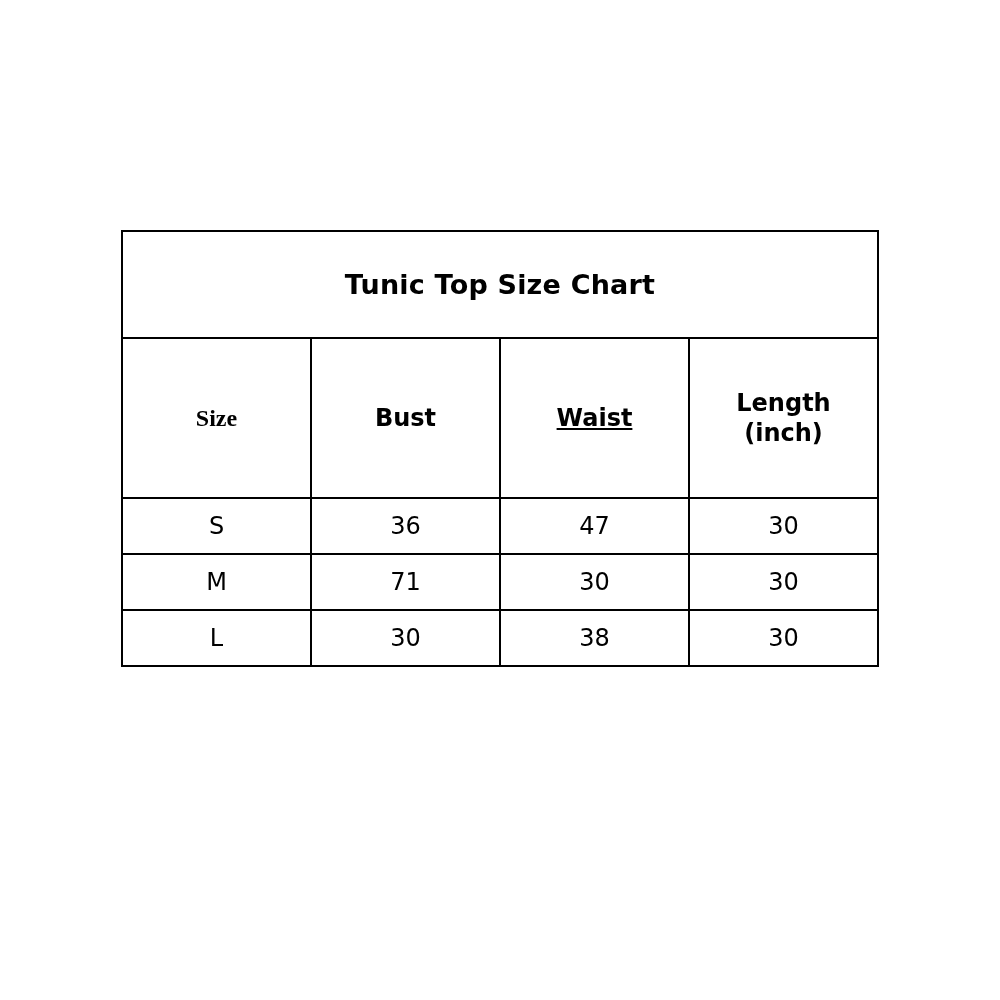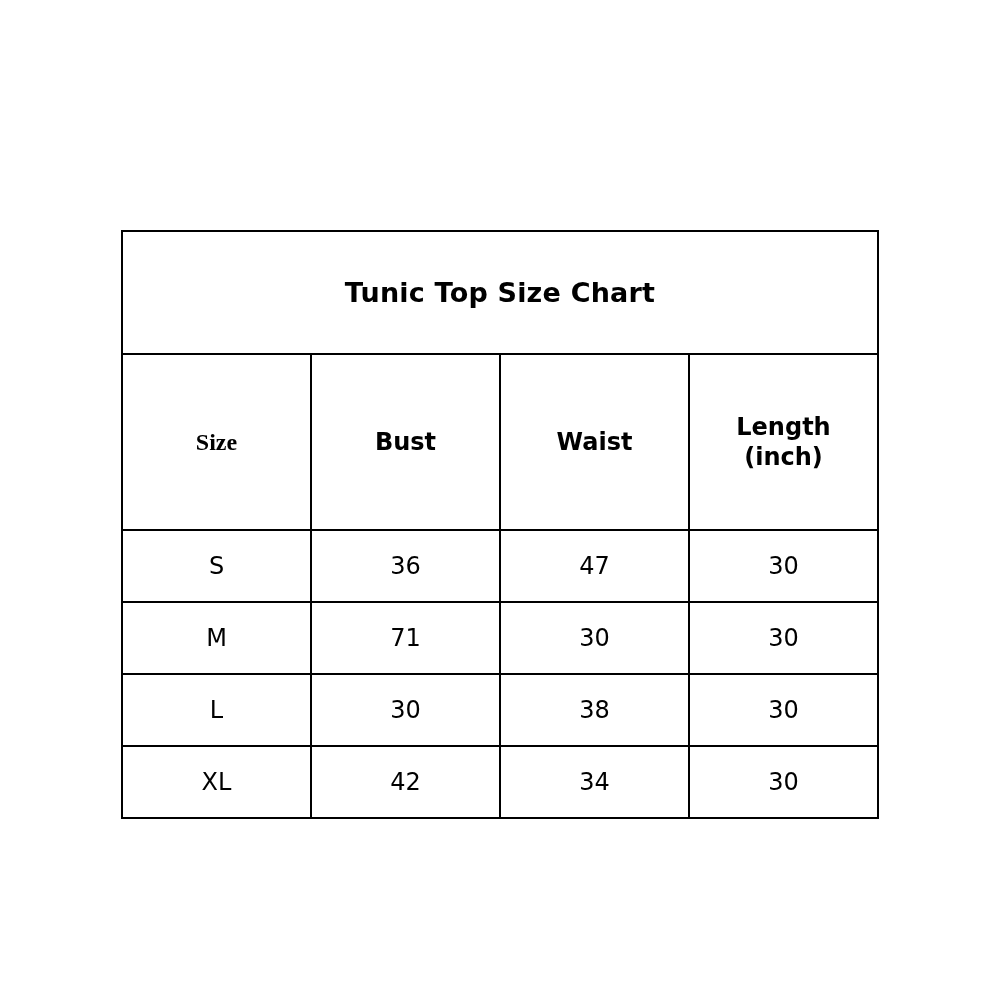--- a/index.html
+++ b/index.html
@@ -26,21 +26,21 @@
     border-collapse: collapse;
     width: 100%;
     table-layout: fixed;
     background: #ffffff;
   }
   table.size-chart td,
   table.size-chart th {
     border: 2px solid #000000;
     text-align: center;
     vertical-align: middle;
-    padding: 8px;
+    padding: 0;
     color: #000000;
   }
   .title-cell {
     height: 105px;
     font-size: 27px;
     font-weight: bold;
     letter-spacing: 0.2px;
   }
   .header-cell {
     height: 158px;
@@ -48,21 +48,21 @@
     font-weight: bold;
     line-height: 1.25;
   }
   .data-cell {
     height: 54px;
     font-size: 24px;
     font-weight: normal;
   }
   .col-size   { width: 200px; font-family: Liberation Serif, serif; }
   .col-bust   { width: 174px; }
-  .col-waist  { width: 221px; }
+  .col-waist  { width: 221px; text-decoration: underline; }
   .col-length { width: 163px; border-radius: 18px; }
 </style>
 </head>
 <body>
 
 <div class="chart-wrap">
   <table class="size-chart">
     <tbody>
       <tr>
         <td class="title-cell" colspan="4">Tunic Top Size Chart</td>
@@ -87,21 +87,15 @@
         <td class="data-cell">71</td>
         <td class="data-cell">30</td>
         <td class="data-cell">30</td>
       </tr>
       <tr>
         <td class="data-cell">L</td>
         <td class="data-cell">30</td>
         <td class="data-cell">38</td>
         <td class="data-cell">30</td>
       </tr>
-      <tr>
-        <td class="data-cell">XL</td>
-        <td class="data-cell">42</td>
-        <td class="data-cell">34</td>
-        <td class="data-cell">30</td>
-      </tr>
     </tbody>
   </table>
 </div>
 
 </body></html>

